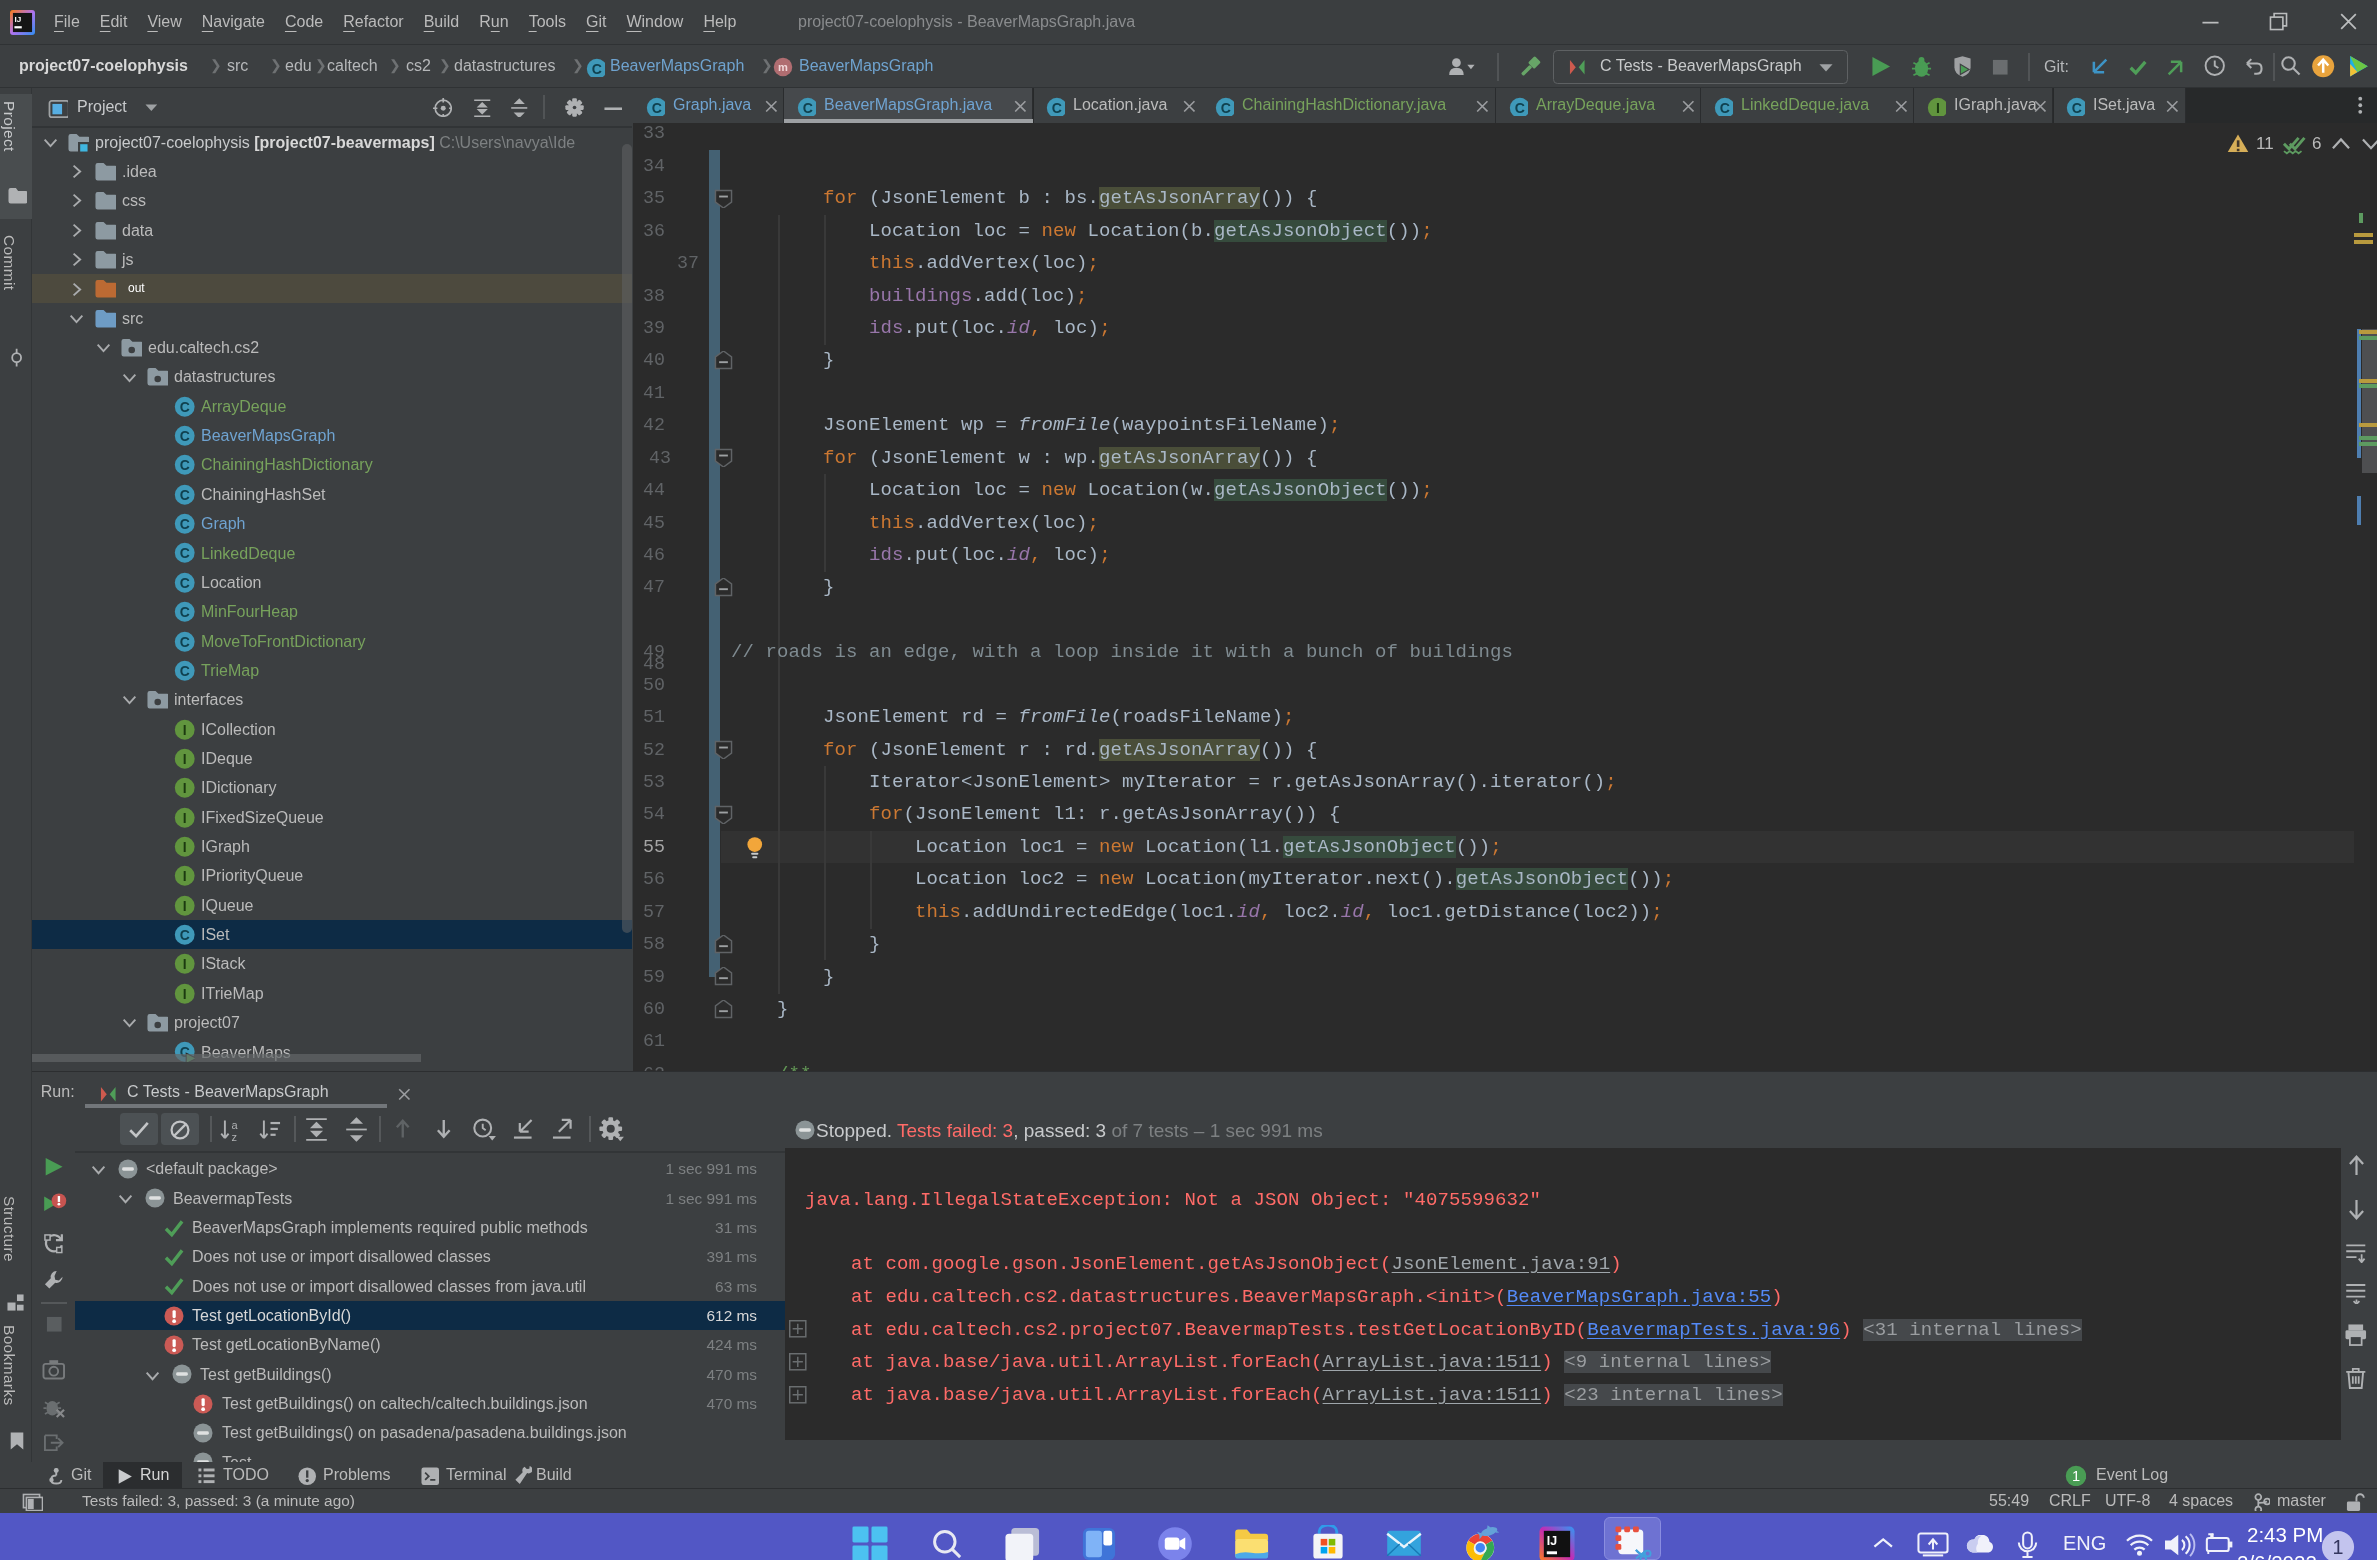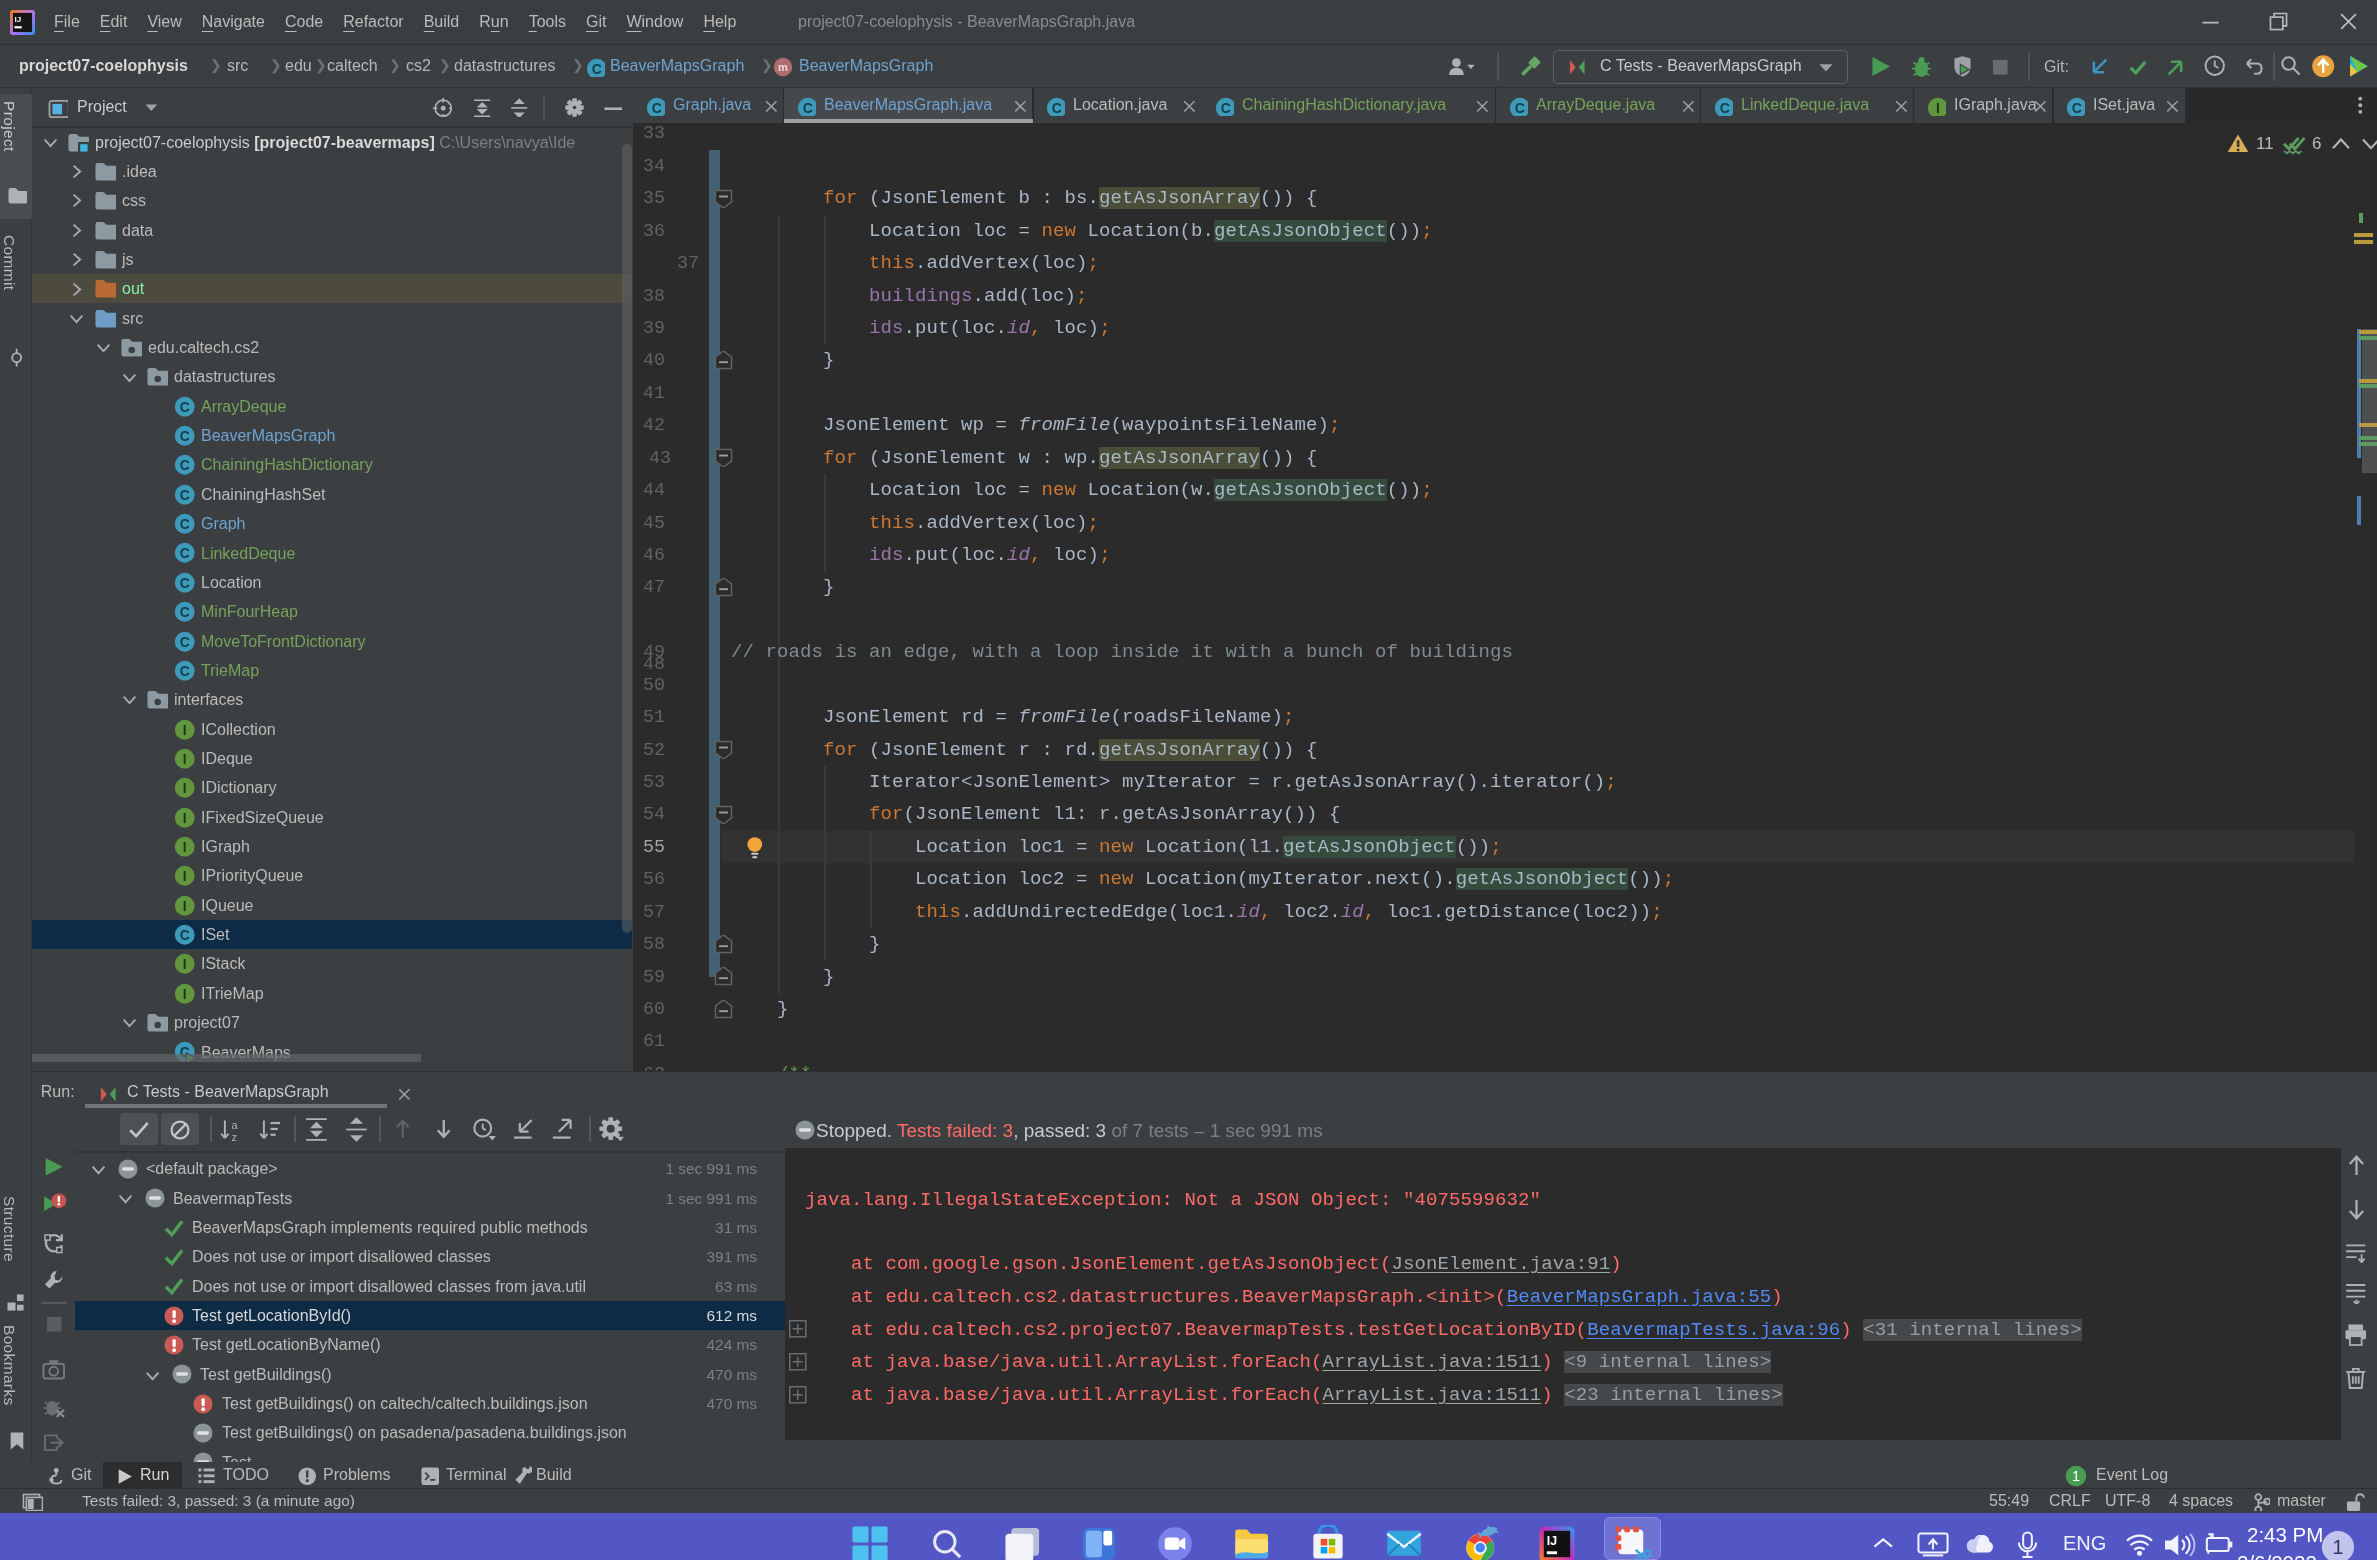--- a/index.html
+++ b/index.html
@@ -229,21 +229,21 @@
       <path d="M2 7 q0-3 3-3 h8 l4 4 h12 q3 0 3 3 v14 q0 3-3 3 H5 q-3 0-3-3 Z" fill="#8d9aa2"></path>
     </svg>
     <div style="position:absolute;left:90px;top:157px;height:29px;line-height:29px;font-size:16px;color:#bbbbbb;white-space:pre;">js</div>
     <div style="position:absolute;left:0;top:186px;width:600px;height:29px;background:#4d4a3e;"></div>
     <svg style="position:absolute;left:35px;top:192px;" width="19" height="19" viewBox="0 0 26 26">
       <path d="M9 5 L18 13 L9 21" stroke="#a9abad" stroke-width="2.6" fill="none"></path>
     </svg>
     <svg style="position:absolute;left:62px;top:189px;" width="22" height="22" viewBox="0 0 30 30">
       <path d="M2 7 q0-3 3-3 h8 l4 4 h12 q3 0 3 3 v14 q0 3-3 3 H5 q-3 0-3-3 Z" fill="#bc6a33"></path>
     </svg>
-    <div style="position:absolute;left:90px;top:186px;height:29px;line-height:29px;font-size:16px;color:#86efac;white-space:pre;">out</div>
+    <div style="position:absolute;left:96px;top:186px;height:29px;line-height:29px;font-size:12px;color:#ffffff;white-space:pre;">out</div>
     <svg style="position:absolute;left:35px;top:221px;" width="19" height="19" viewBox="0 0 26 26">
       <path d="M5 9 L13 18 L21 9" stroke="#a9abad" stroke-width="2.6" fill="none"></path>
     </svg>
     <svg style="position:absolute;left:62px;top:219px;" width="22" height="22" viewBox="0 0 30 30">
       <path d="M2 7 q0-3 3-3 h8 l4 4 h12 q3 0 3 3 v14 q0 3-3 3 H5 q-3 0-3-3 Z" fill="#6e9cc5"></path>
     </svg>
     <div style="position:absolute;left:90px;top:216px;height:29px;line-height:29px;font-size:16px;color:#bbbbbb;white-space:pre;">src</div>
     <svg style="position:absolute;left:62px;top:250px;" width="19" height="19" viewBox="0 0 26 26">
       <path d="M5 9 L13 18 L21 9" stroke="#a9abad" stroke-width="2.6" fill="none"></path>
     </svg>

